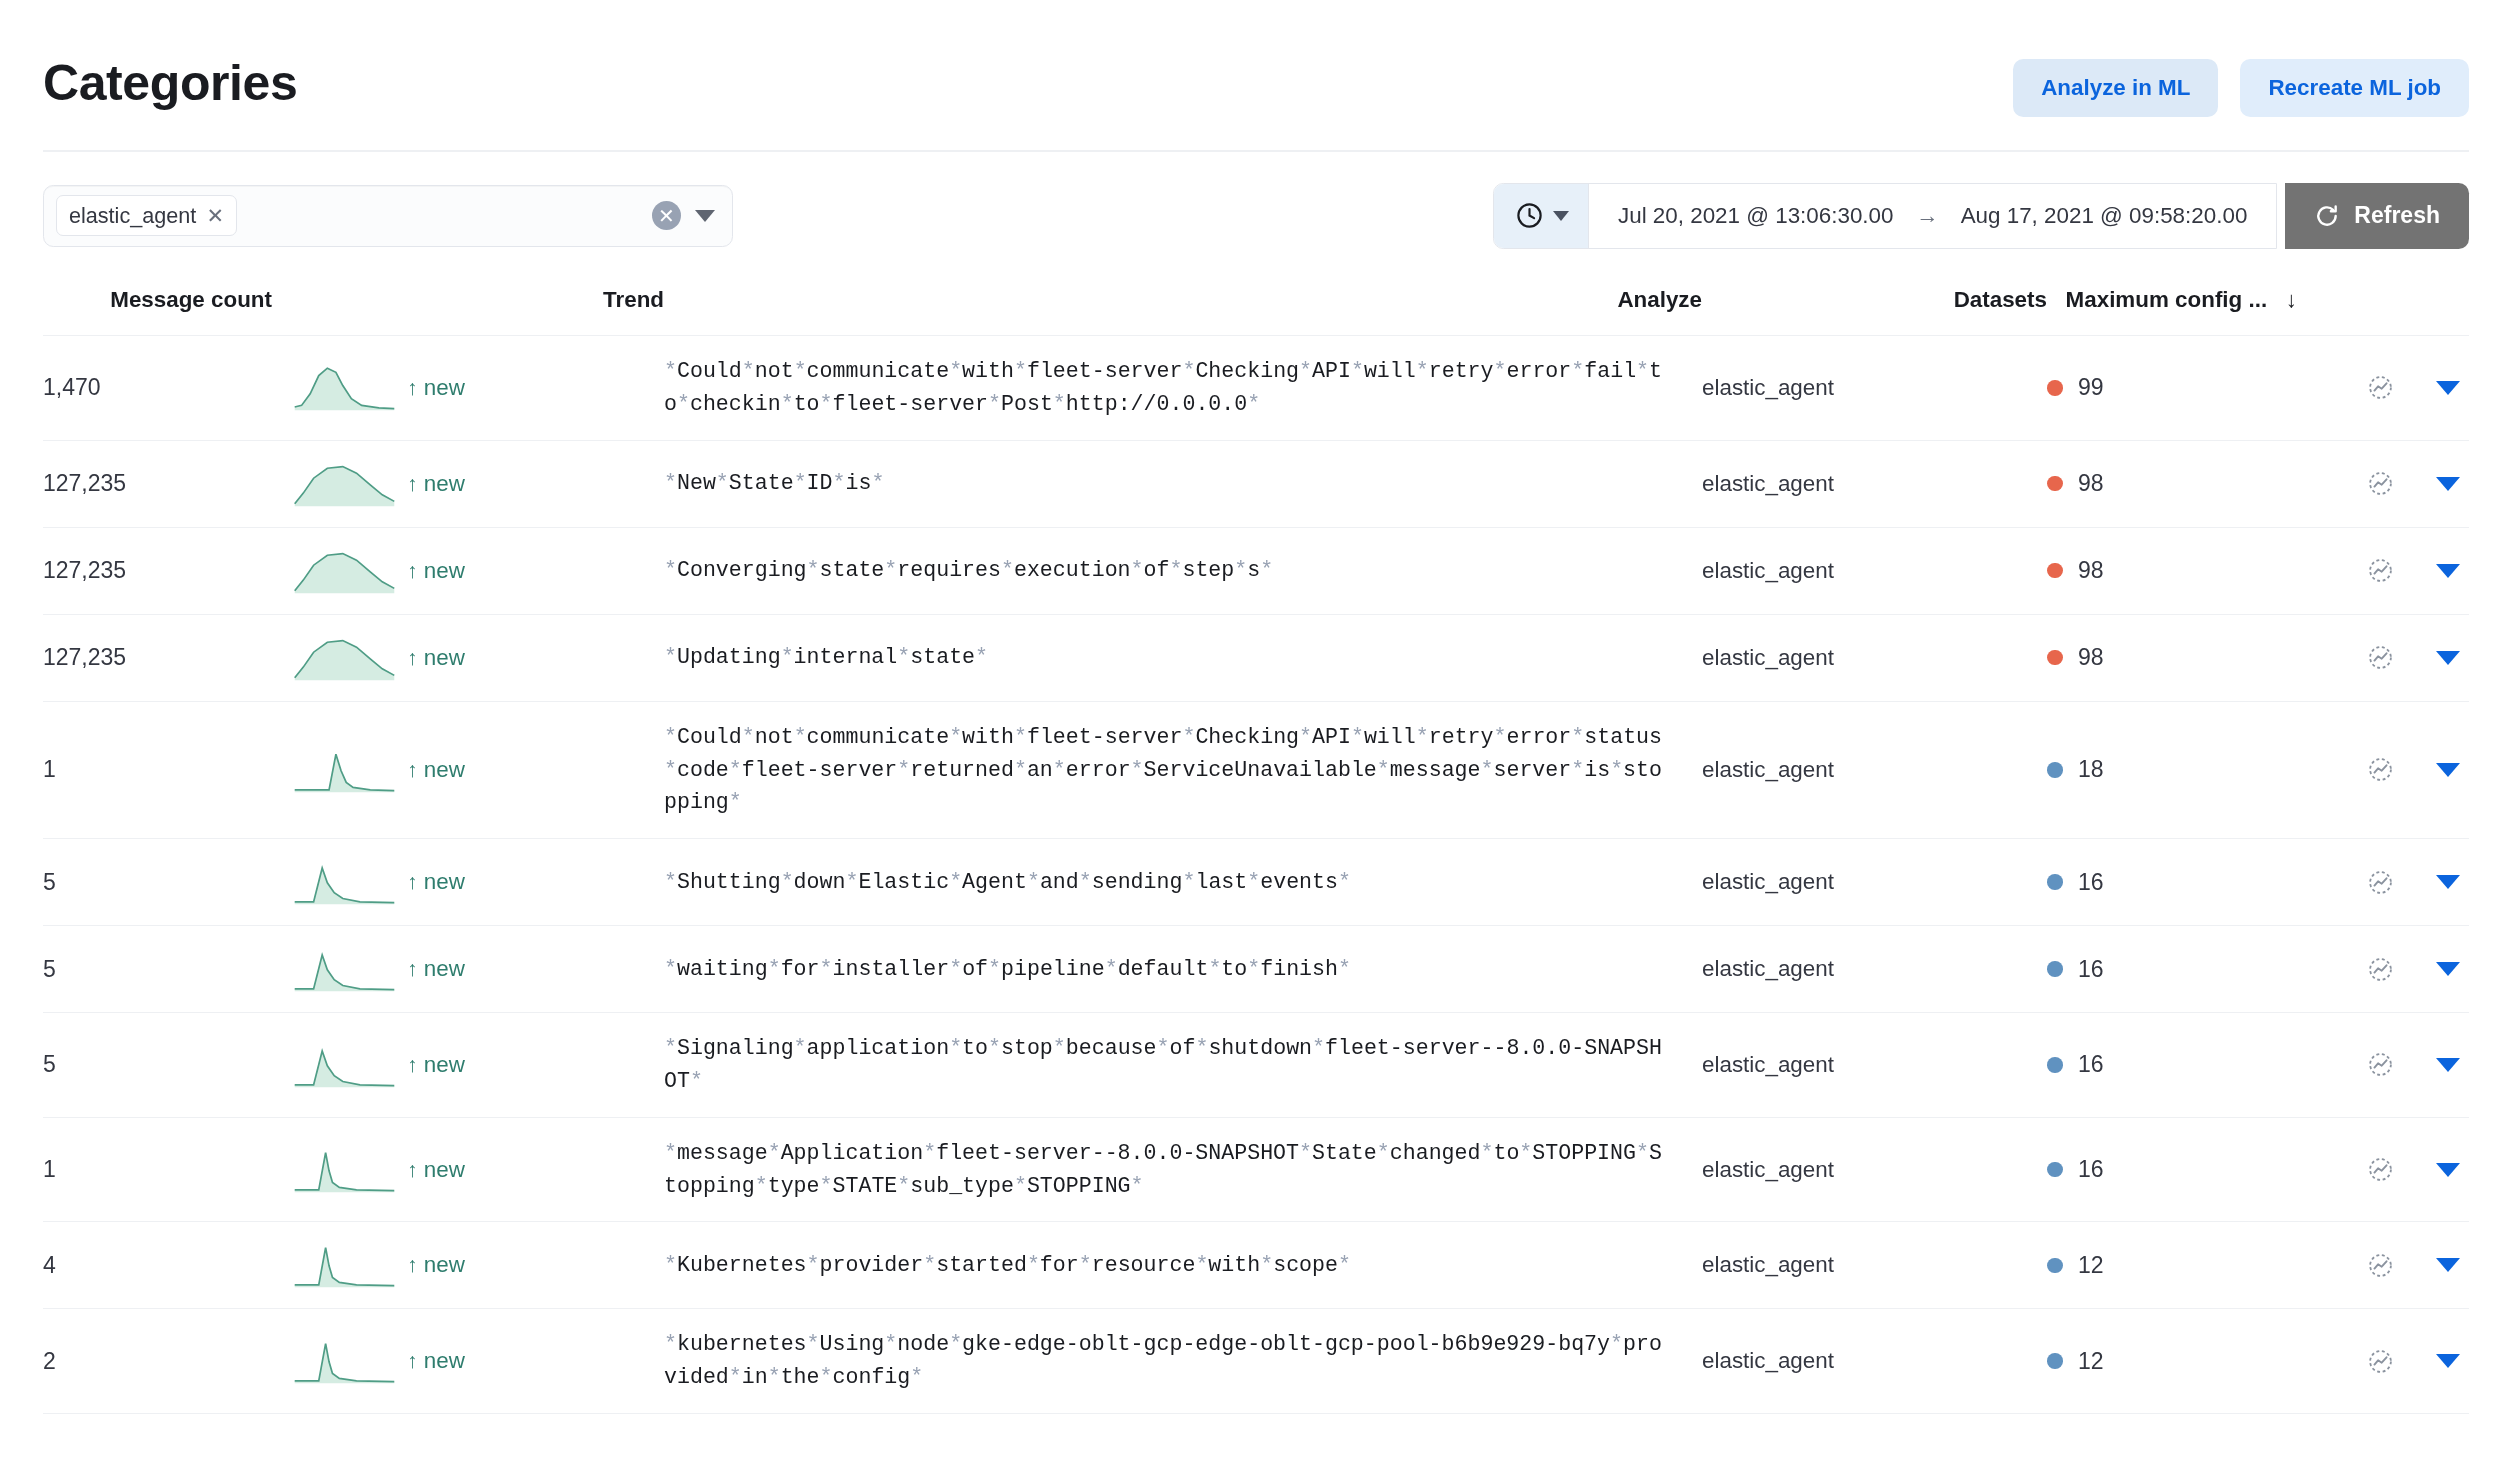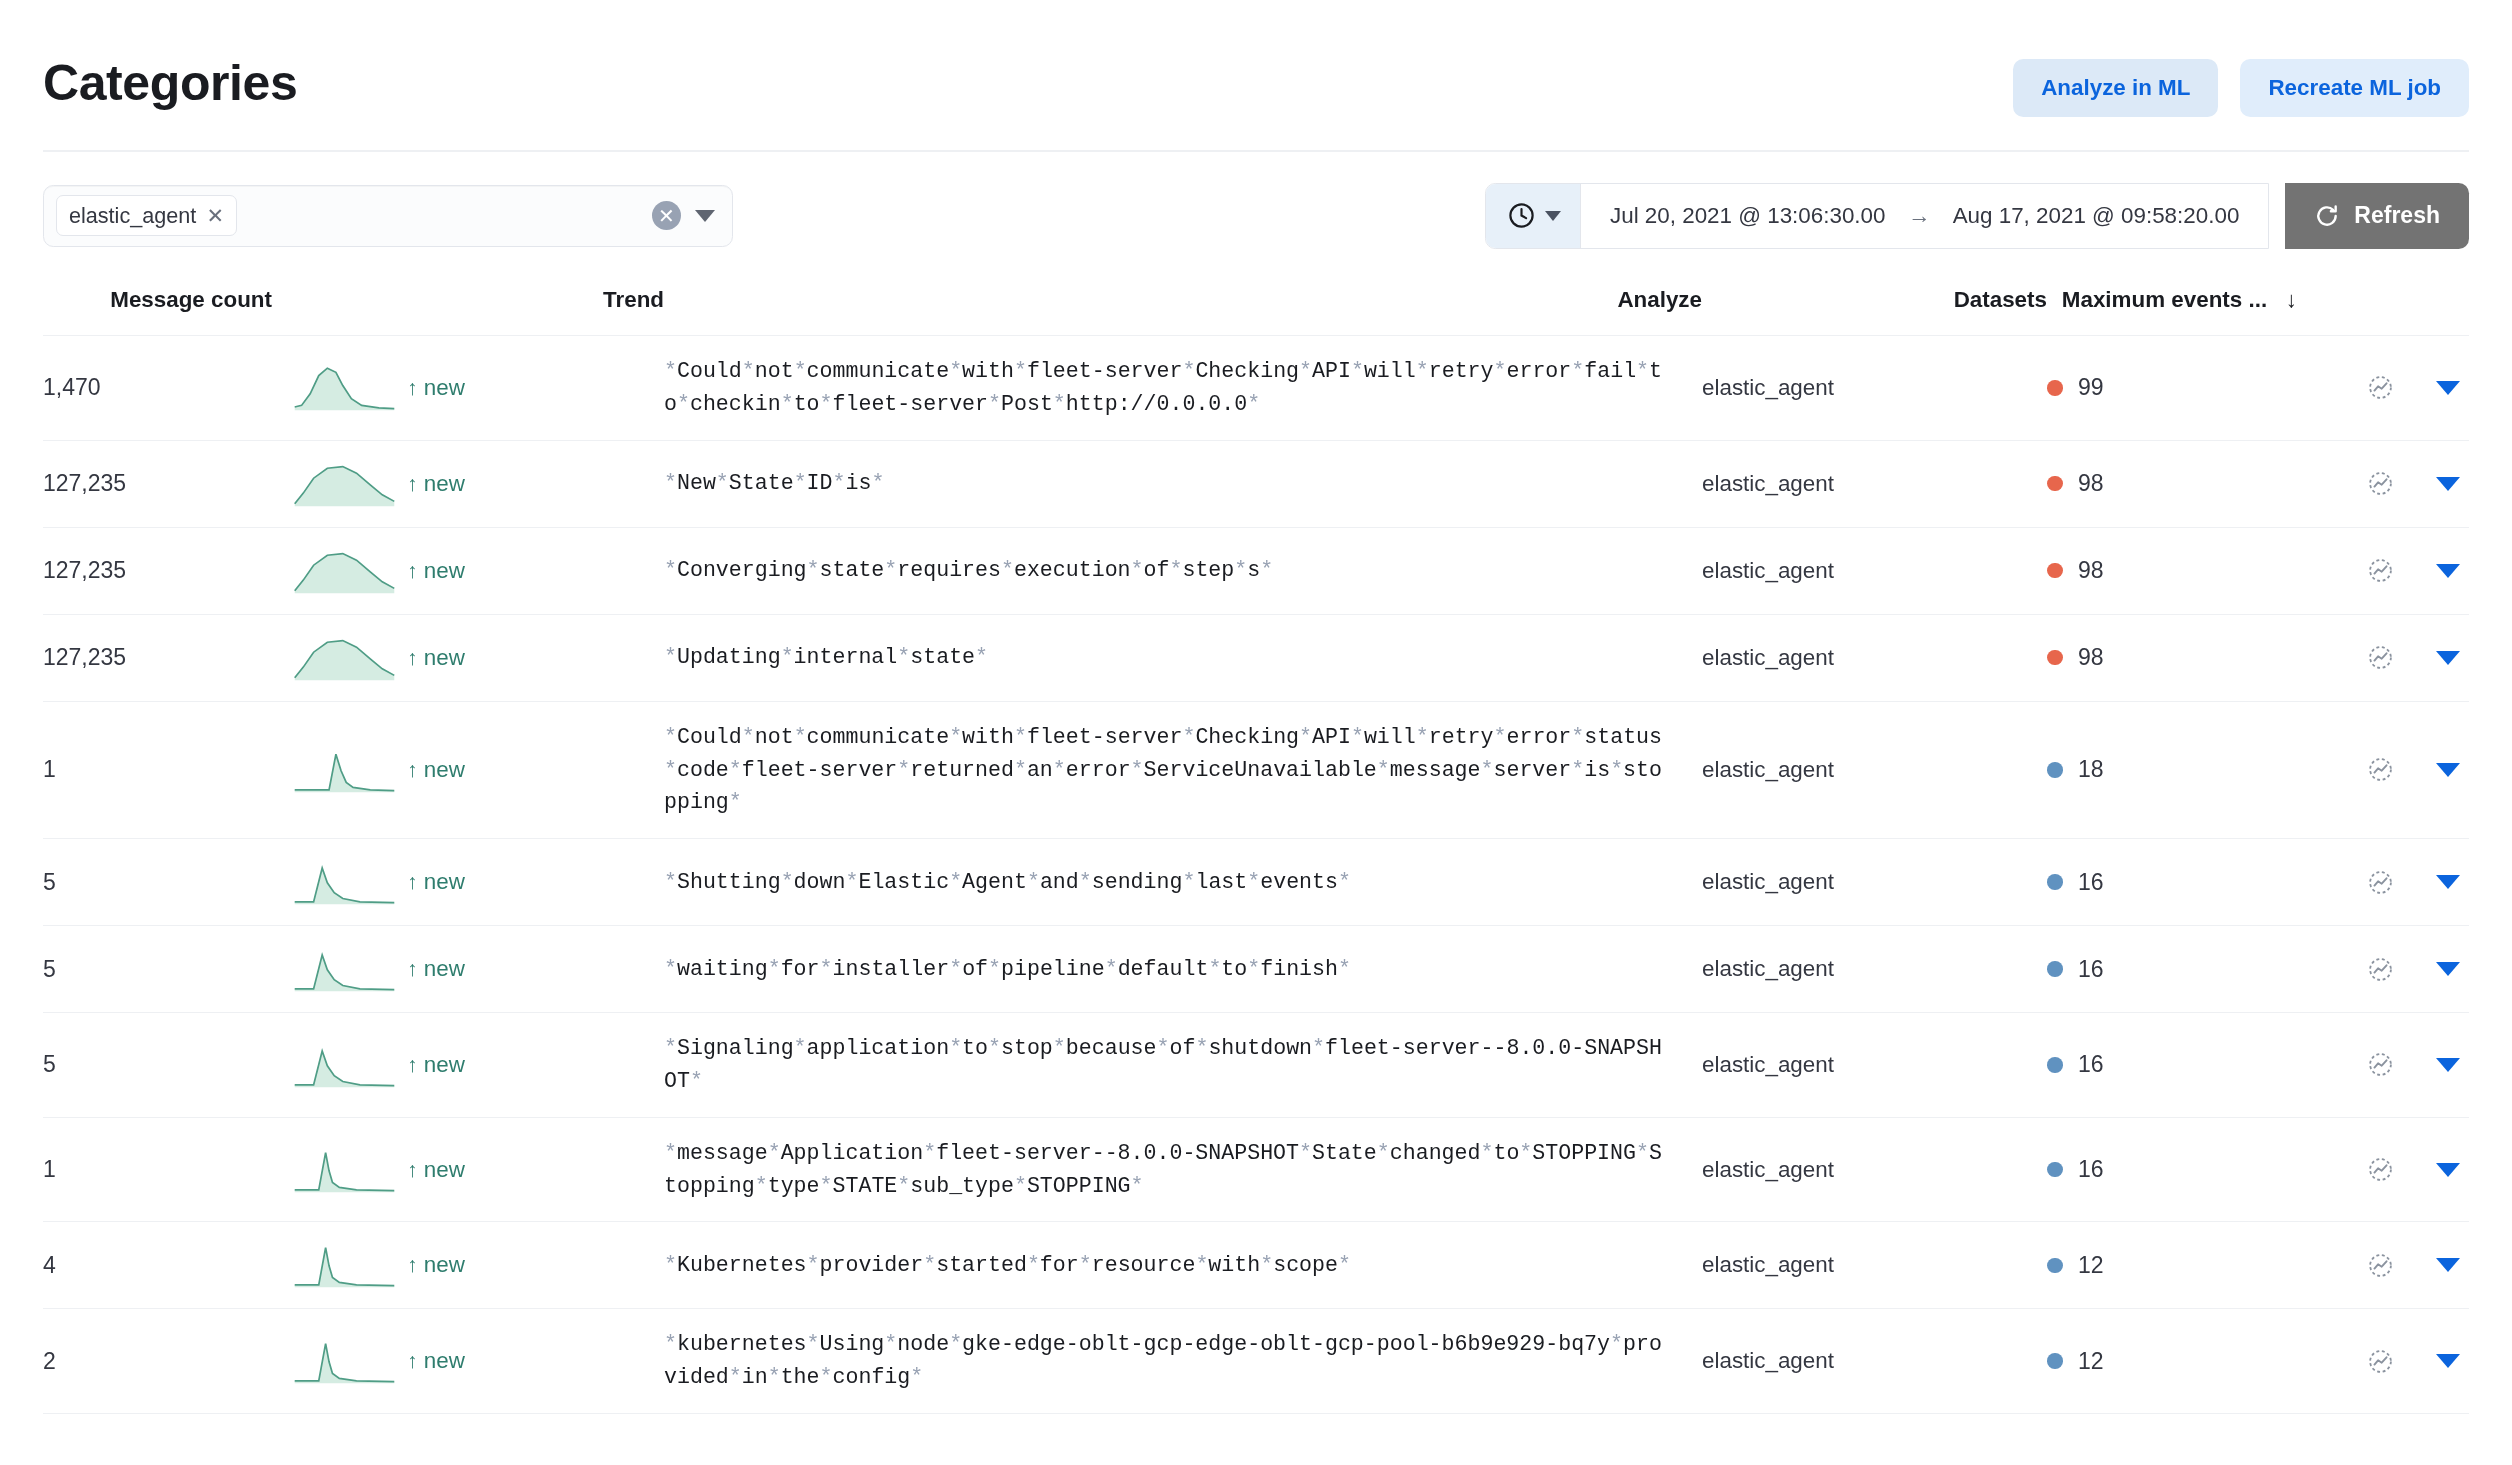--- a/index.html
+++ b/index.html
@@ -72,21 +72,21 @@
     font-size: 20px; line-height: 1; margin-right: 14px; cursor: pointer;
   }
   .caret-down {
     width: 0; height: 0;
     border-left: 10.3px solid transparent;
     border-right: 10.3px solid transparent;
     border-top: 12px solid #5f6571;
     margin-right: 8.6px; cursor: pointer;
   }
 
-  .time-group { display: flex; align-items: center; gap: 16px; }
+  .time-group { display: flex; align-items: center; gap: 8px; }
   .time-picker {
     display: flex; align-items: center;
     border: 1.7px solid #e3e6ec;
     border-radius: 10.3px 0 0 10.3px;
     height: 66px; background: #fff;
     overflow: hidden;
   }
   .time-icon-btn {
     display: flex; align-items: center; gap: 8.6px;
     background: #e7f0f9;
@@ -224,21 +224,21 @@
 
   <div class="table-wrap">
     <table>
       <thead>
         <tr>
           <th class="col-count">Message count</th>
           <th class="col-trend">Trend</th>
           <th class="col-category">Analyze</th>
           <th class="col-datasets">Datasets</th>
           <th class="col-anomaly">
-            <span>Maximum events ...</span>
+            <span>Maximum config ...</span>
             <span>&nbsp;&nbsp;↓</span>
           </th>
           <th class="col-actions"></th>
         </tr>
       </thead>
       <tbody id="tbody">
           <tr>
             <td class="count">1,470</td>
             <td class="trend">
               <div class="trend-cell">

